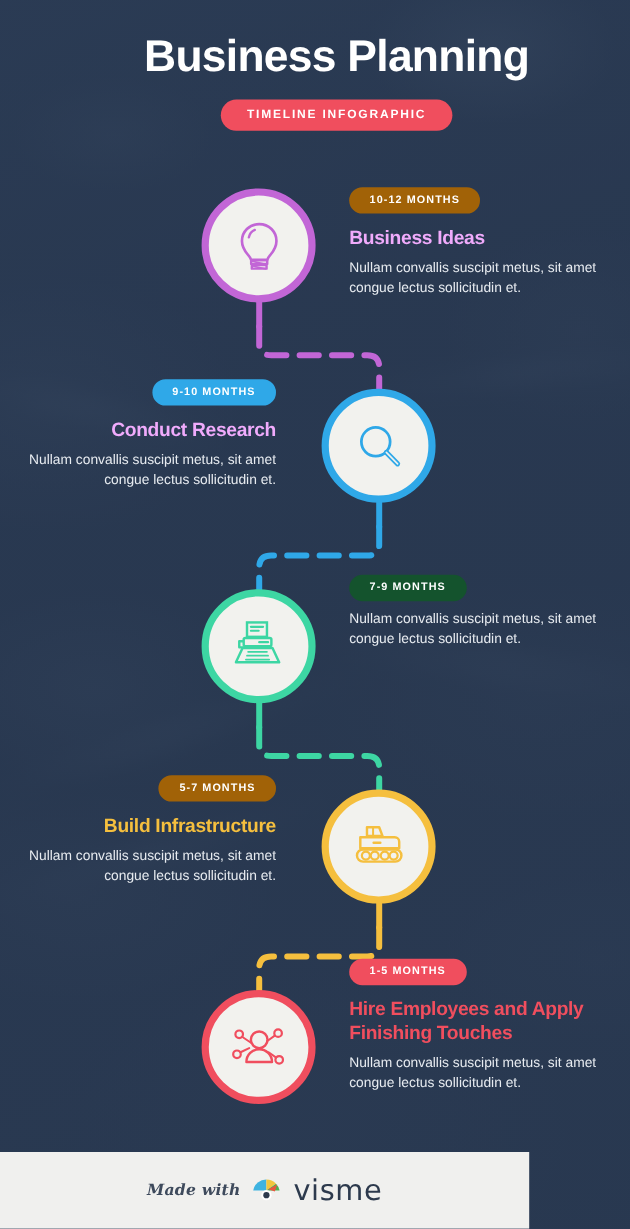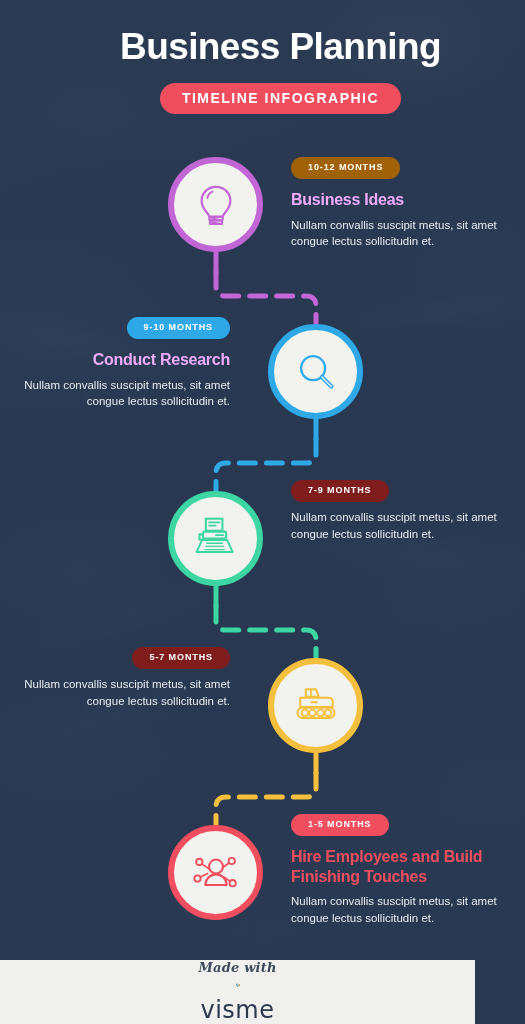--- a/index.html
+++ b/index.html
@@ -71,21 +71,21 @@
     letter-spacing: -0.6px;
     line-height: 1.12;
   }
   .subtitle-pill {
     display: inline-block;
     margin-top: 16px;
     padding: 7px 22px 8px;
     border-radius: 20px;
     background: #f04e5e;
     color: #ffffff;
-    font-size: 14px;
+    font-size: 10px;
     font-weight: bold;
     letter-spacing: 1.5px;
   }
   .connectors {
     position: absolute;
     left: 0;
     top: 0;
     width: 525px;
     height: 1024px;
     z-index: 3;
@@ -137,29 +137,28 @@
     font-size: 11.5px;
     line-height: 1.45;
     color: #e7ebf0;
   }
 
   
   .footer {
     position: absolute;
     left: 0;
     bottom: 0;
-    width: 475px;
+    width: 441px;
     height: 64px;
     background: #f0f0ee;
     display: flex;
     align-items: center;
     justify-content: center;
     gap: 8px;
     z-index: 8;
-    flex-direction: column;
   }
   .made-with {
     font-family: "DejaVu Serif", serif;
     font-style: italic;
     font-size: 13px;
     font-weight: bold;
     color: #3e4a5c;
     letter-spacing: 0.2px;
   }
   .visme-word {
@@ -239,56 +238,57 @@
       <rect x="15" y="4" width="18" height="13" fill="none" stroke="#3dd6a3" stroke-width="2.2"></rect>
       <path d="M18.5 8 h11 M18.5 11.5 h7" stroke="#3dd6a3" stroke-width="2" stroke-linecap="round"></path>
       <rect x="12" y="18" width="25" height="7.5" rx="1.5" fill="none" stroke="#3dd6a3" stroke-width="2.2"></rect>
       <path d="M26 21.8 h8" stroke="#3dd6a3" stroke-width="2" stroke-linecap="round"></path>
       <path d="M12 21 h-4 v5.5 h4" fill="none" stroke="#3dd6a3" stroke-width="2.2" stroke-linejoin="round"></path>
       <path d="M11 27 h27 l6 13 h-39 Z" fill="none" stroke="#3dd6a3" stroke-width="2.2" stroke-linejoin="round"></path>
       <path d="M16 30.5 h17 M15 34 h19 M14 37.5 h21" stroke="#3dd6a3" stroke-width="1.6" stroke-linecap="round"></path>
     </svg>
   </div>
   <div class="block right" style="left:291px; top:479px;">
-    <span class="badge" style="background:#7f1d1d;">7-9 MONTHS</span>
+    <span class="badge" style="background:#14532d;">7-9 MONTHS</span>
     <div class="body">Nullam convallis suscipit metus, sit amet congue lectus sollicitudin et.</div>
   </div>
 
   <div class="node" style="left:268px; top:658px; border-color:#f5bf3e;">
     <svg width="50" height="50" viewBox="0 0 54 54">
       <path d="M16 9 h11 l3 8 h-14 Z" fill="none" stroke="#f5bf3e" stroke-width="2.2" stroke-linejoin="round"></path>
       <path d="M21.5 9 v8" stroke="#f5bf3e" stroke-width="1.8"></path>
       <path d="M10 18 h31 a4 4 0 0 1 4 4 v6 h-35 Z" fill="none" stroke="#f5bf3e" stroke-width="2.2" stroke-linejoin="round"></path>
       <path d="M22 23 h6" stroke="#f5bf3e" stroke-width="2.2" stroke-linecap="round"></path>
       <rect x="7" y="29" width="40" height="11" rx="5.5" fill="none" stroke="#f5bf3e" stroke-width="2.2"></rect>
       <circle cx="15" cy="34.5" r="3.6" fill="none" stroke="#f5bf3e" stroke-width="2"></circle>
       <circle cx="23" cy="34.5" r="3.6" fill="none" stroke="#f5bf3e" stroke-width="2"></circle>
       <circle cx="32" cy="34.5" r="3.6" fill="none" stroke="#f5bf3e" stroke-width="2"></circle>
       <circle cx="40" cy="34.5" r="3.6" fill="none" stroke="#f5bf3e" stroke-width="2"></circle>
     </svg>
   </div>
   <div class="block left" style="left:20px; top:646px;">
-    <span class="badge" style="background:#7f1d1d;text-align:center;">5-7 MONTHS</span>
+    <span class="badge" style="background:#a16207;text-align:center;">5-7 MONTHS</span>
+    <div class="heading" style="color:#f5bf3e;">Build Infrastructure</div>
     <div class="body">Nullam convallis suscipit metus, sit amet congue lectus sollicitudin et.</div>
   </div>
 
   <div class="node" style="left:168px; top:825px; border-color:#f04e5e;">
     <svg width="50" height="50" viewBox="0 0 54 54">
       <circle cx="27" cy="20" r="7.5" fill="none" stroke="#f04e5e" stroke-width="2.2"></circle>
       <path d="M15.5 40 c0-6.4 5.2-11.5 11.5-11.5 S38.5 33.6 38.5 40 Z" fill="none" stroke="#f04e5e" stroke-width="2.2" stroke-linejoin="round"></path>
       <circle cx="9" cy="15" r="3.4" fill="none" stroke="#f04e5e" stroke-width="2"></circle>
       <circle cx="44" cy="14" r="3.4" fill="none" stroke="#f04e5e" stroke-width="2"></circle>
       <circle cx="7" cy="33" r="3.4" fill="none" stroke="#f04e5e" stroke-width="2"></circle>
       <circle cx="45" cy="38" r="3.4" fill="none" stroke="#f04e5e" stroke-width="2"></circle>
       <path d="M11.6 17.2 L19.6 22.6 M41 16.2 L34 21.3 M10.2 31.2 L18 27.5 M42.3 36 L35.5 31.2" stroke="#f04e5e" stroke-width="1.8" stroke-linecap="round"></path>
     </svg>
   </div>
-  <div class="block right" style="left:291px; top:799px;margin-top:14px;">
+  <div class="block right" style="left:291px; top:799px;">
     <span class="badge" style="background:#f04e5e;">1-5 MONTHS</span>
-    <div class="heading" style="color:#f04e5e;">Hire Employees and Build Finishing Touches</div>
+    <div class="heading" style="color:#f04e5e;">Hire Employees and Apply Finishing Touches</div>
     <div class="body">Nullam convallis suscipit metus, sit amet congue lectus sollicitudin et.</div>
   </div>
 
   <div class="footer">
     <span class="made-with">Made with</span>
     <svg width="28" height="24" viewBox="0 0 28 24">
       <path d="M2 12 A11 11 0 0 1 13 3 L13 12 Z" fill="#3fb3e0"></path>
       <path d="M13 3 A11 11 0 0 1 21 6.5 L13 12 Z" fill="#f2c53d"></path>
       <path d="M21 6.5 A11 11 0 0 1 24 12 L13 12 Z" fill="#4caf50"></path>
       <path d="M14.5 11 L22 7 L20 13 Z" fill="#e8563f"></path>

